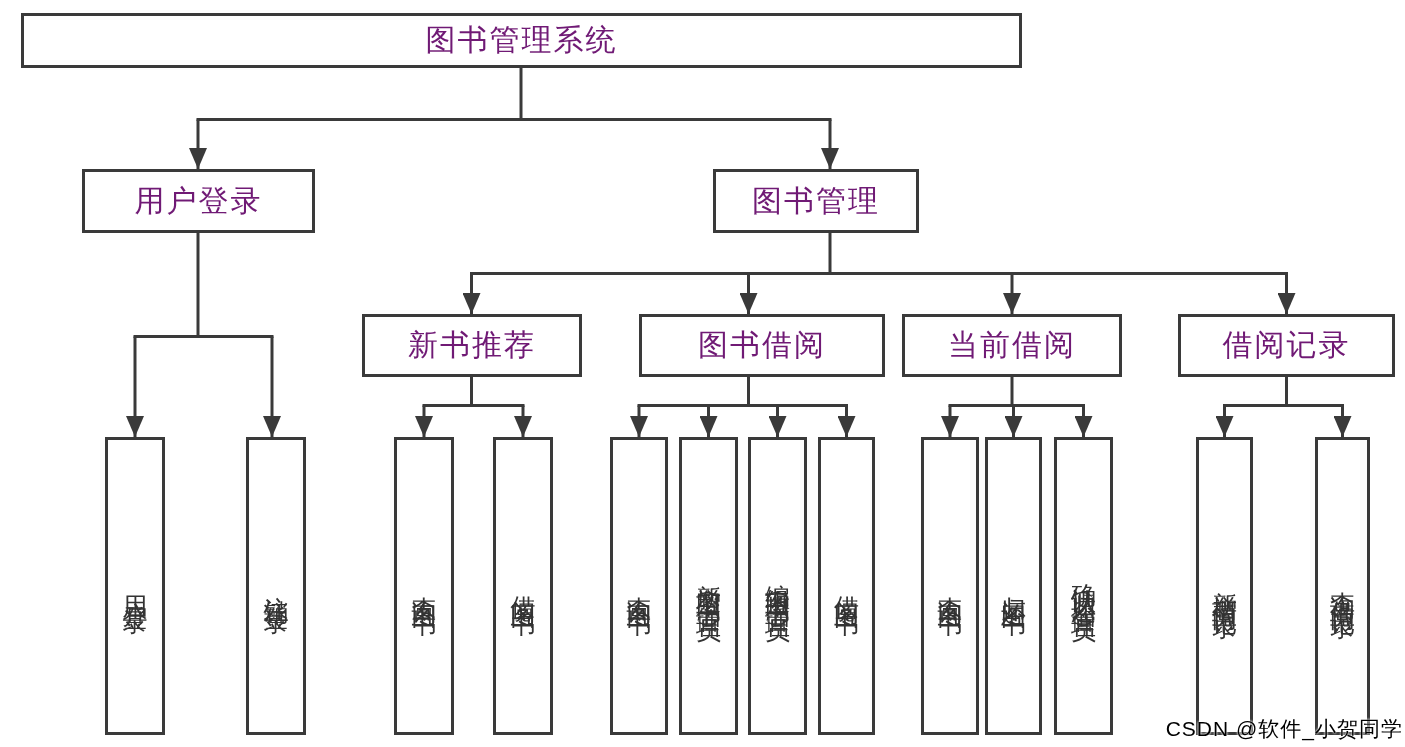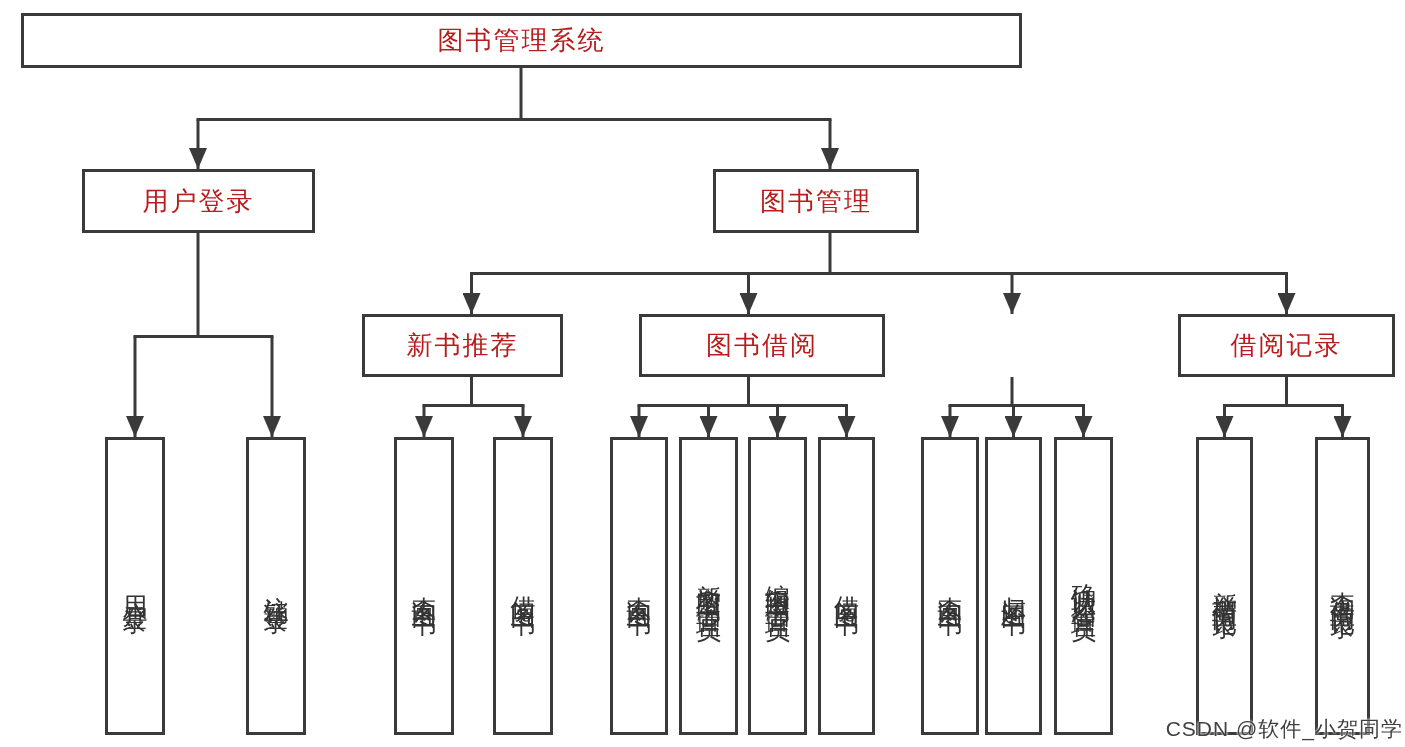--- a/index.html
+++ b/index.html
@@ -14,22 +14,22 @@
   .box {
     position: absolute;
     box-sizing: border-box;
     border: 3px solid #3a3a3a;
     background: #ffffff;
     display: flex;
     align-items: center;
     justify-content: center;
   }
   .hlabel {
-    font-size: 26px;
-    color: #b91c1c;
+    font-size: 30px;
+    color: #701a75;
     letter-spacing: 2px;
     white-space: nowrap;
     font-family: "Liberation Sans", sans-serif;
   }
   .vlabel {
     writing-mode: vertical-rl;
     text-orientation: mixed;
     font-size: 25px;
     letter-spacing: 5px;
     line-height: 1;
@@ -41,21 +41,21 @@
     left: 0; top: 0;
     width: 1405px; height: 747px;
     pointer-events: none;
   }
   #connectors path { stroke: #3a3a3a; stroke-width: 3; fill: none; }
   .watermark {
     position: absolute;
     right: 2px;
     top: 715px;
     font-size: 21px;
-    color: #404040;
+    color: #000000;
     letter-spacing: 1px;
     white-space: nowrap;
     z-index: 5;
     text-shadow: 0 0 2px #ffffff, 0 0 3px #ffffff;
     font-family: "Liberation Sans", sans-serif;
   }
 </style>
 </head>
 <body>
 
@@ -120,25 +120,28 @@
     <span class="hlabel">图书管理系统</span>
   </div>
 
   <div class="box" style="left:82px; top:169px; width:233px; height:64px;">
     <span class="hlabel">用户登录</span>
   </div>
   <div class="box" style="left:713px; top:169px; width:206px; height:64px;">
     <span class="hlabel">图书管理</span>
   </div>
 
-  <div class="box" style="left:362px; top:314px; width:201px; height:63px;">
+  <div class="box" style="left:362px; top:314px; width:220px; height:63px;">
     <span class="hlabel">新书推荐</span>
   </div>
   <div class="box" style="left:639px; top:314px; width:246px; height:63px;">
     <span class="hlabel">图书借阅</span>
+  </div>
+  <div class="box" style="left:902px; top:314px; width:220px; height:63px;">
+    <span class="hlabel">当前借阅</span>
   </div>
   <div class="box" style="left:1178px; top:314px; width:217px; height:63px;justify-content:center;">
     <span class="hlabel">借阅记录</span>
   </div>
 
   <div class="box" style="left:105px; top:437px; width:60px; height:298px;">
     <span class="vlabel">用户登录</span>
   </div>
   <div class="box" style="left:246px; top:437px; width:60px; height:298px;">
     <span class="vlabel">注销登录</span>

